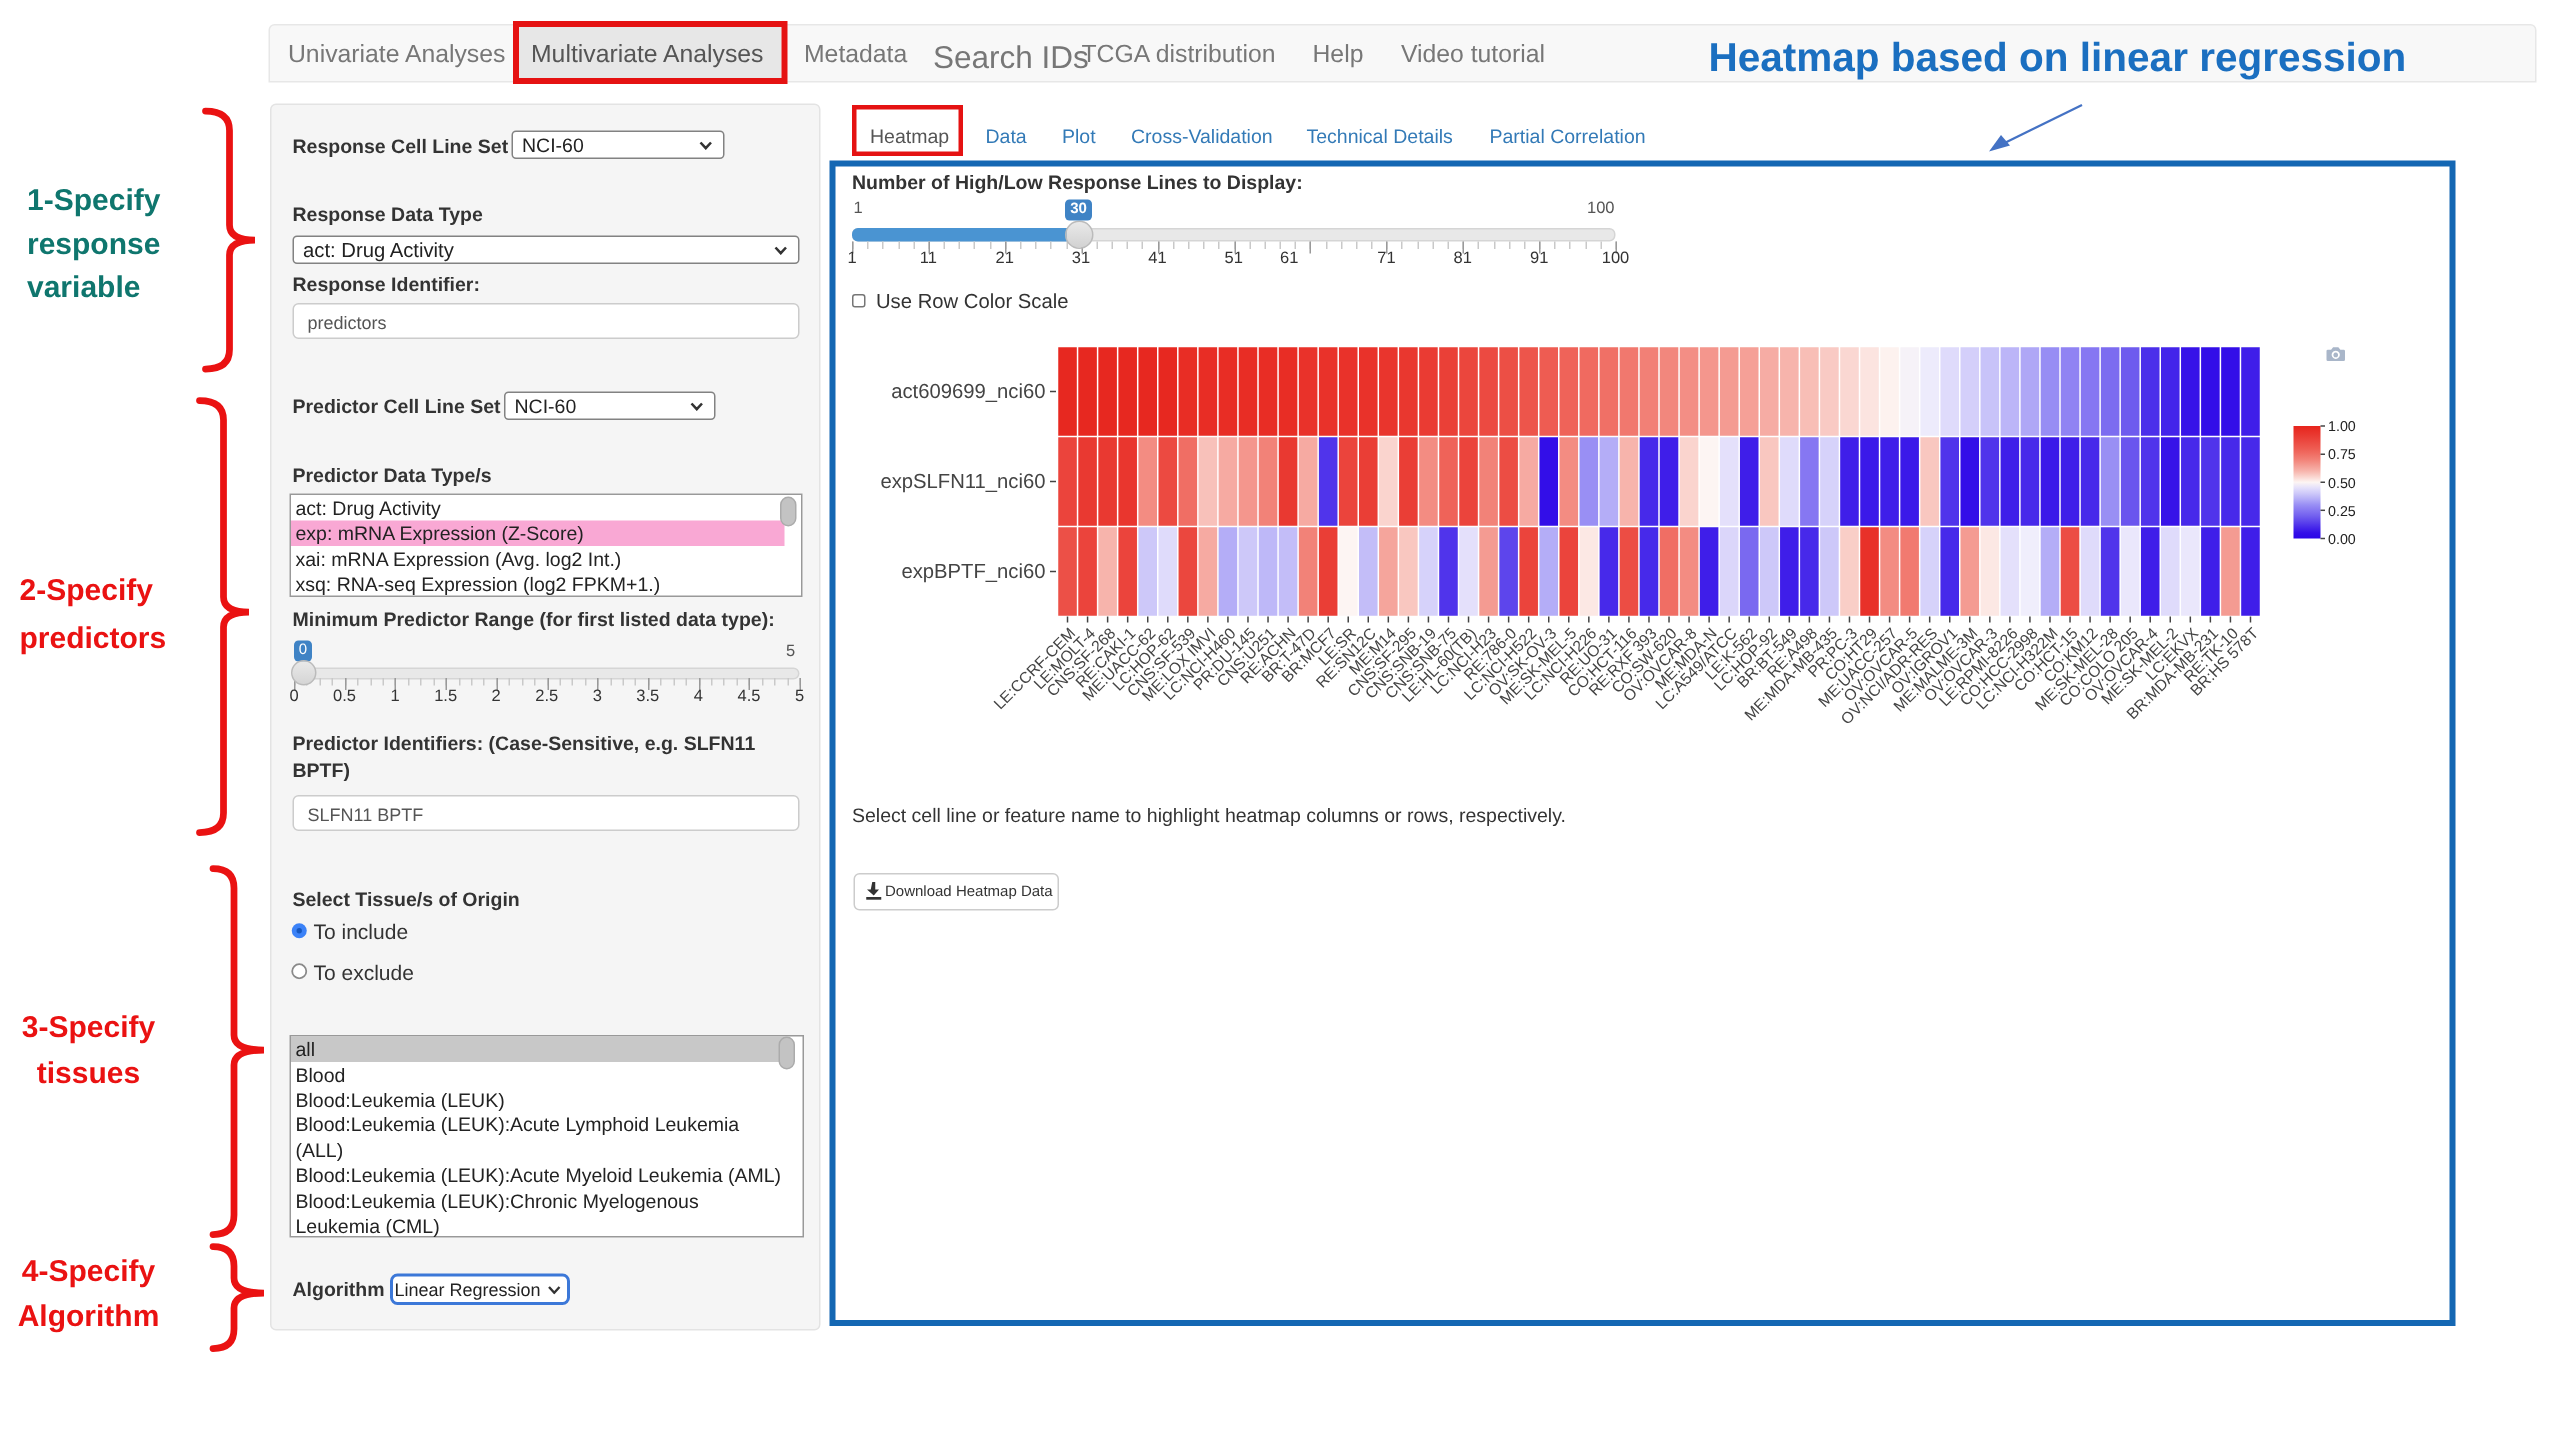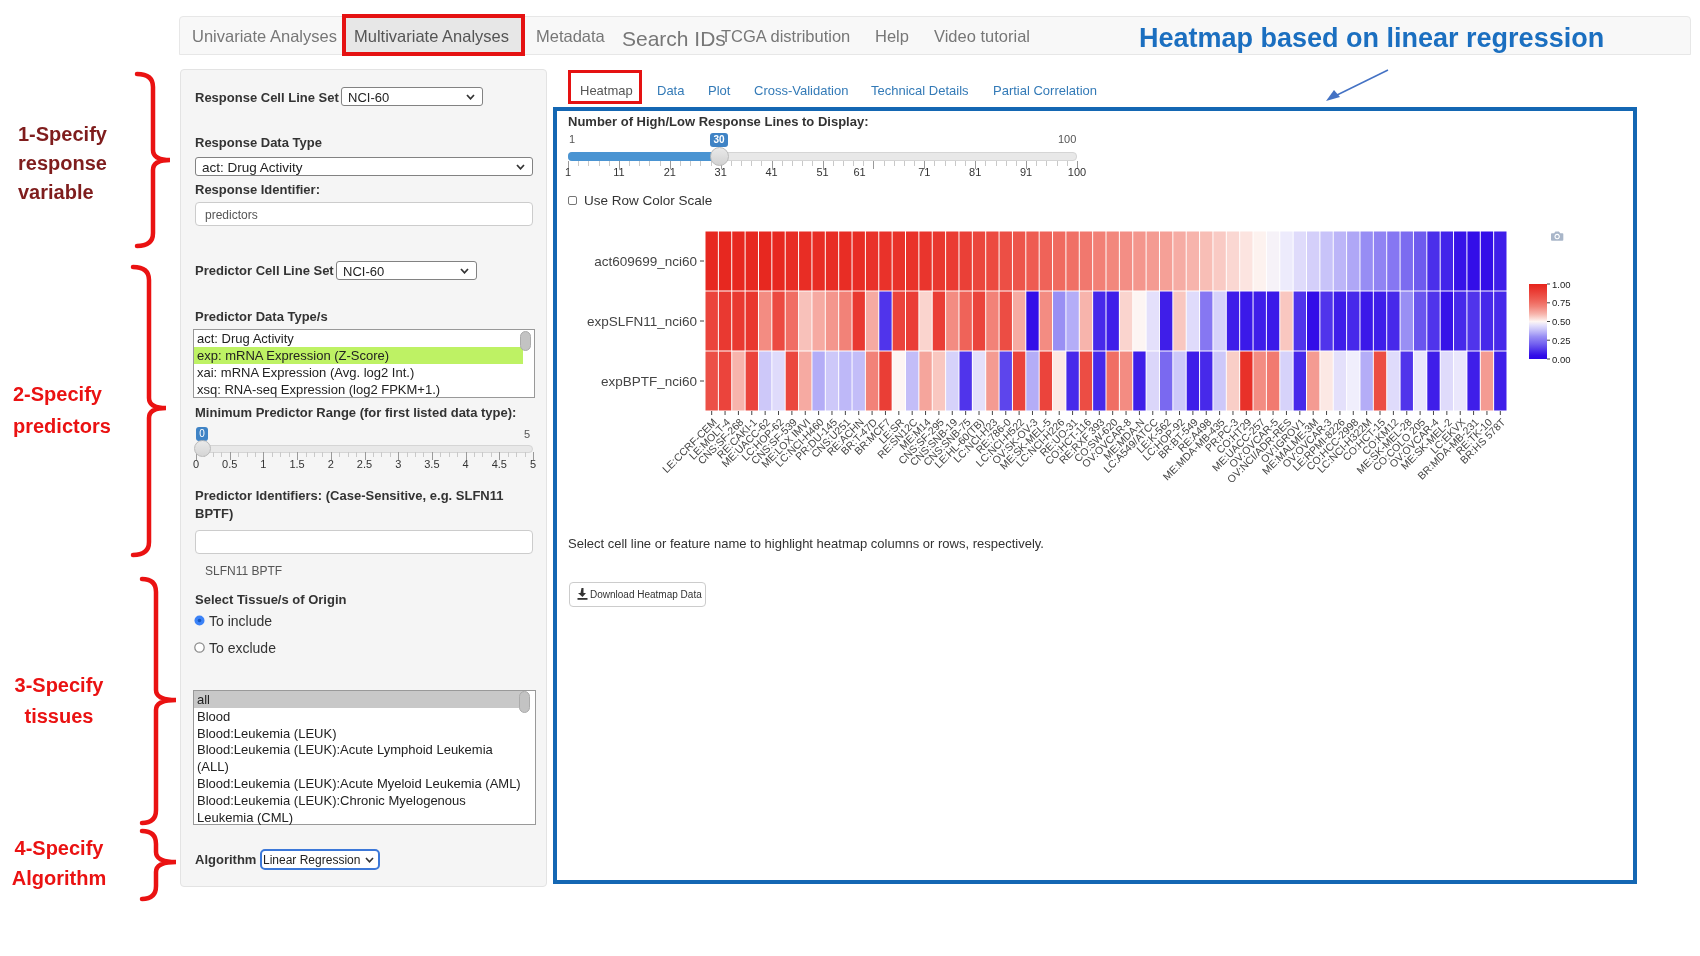--- a/index.html
+++ b/index.html
@@ -38,21 +38,21 @@
 <div class="lbl" style="left:195px;top:263px">Predictor Cell Line Set</div>
 <div style="position:absolute;left:336px;top:261px;width:141px;height:19px;background:#fff;border:1.5px solid #828282;border-radius:3px;box-sizing:border-box;">
     <span style="position:absolute;left:6px;top:50%;transform:translateY(-50%);font-size:13px;color:#222;white-space:nowrap">NCI-60</span>
     <svg width="9" height="6" viewBox="0 0 9 6" style="position:absolute;right:7px;top:50%;transform:translateY(-50%)">
       <path d="M1,1 L4.5,4.8 L8,1" fill="none" stroke="#333" stroke-width="1.7"></path>
     </svg>
   </div>
 <div class="lbl" style="left:195px;top:309px">Predictor Data Type/s</div>
 <div style="position:absolute;left:193px;top:329px;width:342px;height:69px;background:#fff;border:1px solid #999"></div>
 <div style="position:absolute;left:194px;top:330px;width:329px;height:17px;font-size:13px;color:#222;padding-left:3px;line-height:17px;white-space:nowrap;overflow:hidden">act: Drug Activity</div>
-<div style="position:absolute;left:194px;top:347px;width:329px;height:17px;background:#bef264;font-size:13px;color:#222;padding-left:3px;line-height:17px;white-space:nowrap;overflow:hidden">exp: mRNA Expression (Z-Score)</div>
+<div style="position:absolute;left:194px;top:347px;width:329px;height:17px;background:#f9a8d4;font-size:13px;color:#222;padding-left:3px;line-height:17px;white-space:nowrap;overflow:hidden">exp: mRNA Expression (Z-Score)</div>
 <div style="position:absolute;left:194px;top:364px;width:329px;height:17px;font-size:13px;color:#222;padding-left:3px;line-height:17px;white-space:nowrap;overflow:hidden">xai: mRNA Expression (Avg. log2 Int.)</div>
 <div style="position:absolute;left:194px;top:381px;width:329px;height:17px;font-size:13px;color:#222;padding-left:3px;line-height:17px;white-space:nowrap;overflow:hidden">xsq: RNA-seq Expression (log2 FPKM+1.)</div>
 <div style="position:absolute;left:520px;top:331px;width:11px;height:20px;background:#c3c3c3;border:1px solid #ababab;border-radius:6px"></div>
 <div class="lbl" style="left:195px;top:405px">Minimum Predictor Range (for first listed data type):</div>
 <div style="position:absolute;left:196px;top:427px;width:12px;height:14px;background:#3f83c5;border-radius:3px;color:#fff;font-size:10px;text-align:center;line-height:14px">0</div>
 <div style="position:absolute;left:524px;top:428px;font-size:11px;color:#555">5</div>
 <div style="position:absolute;left:196px;top:445px;width:337px;height:8px;background:#e8e8e8;border:1px solid #d5d5d5;border-radius:4px"></div>
 <div style="position:absolute;left:196.00px;top:452px;width:1px;height:5px;background:#c9c9c9"></div>
 <div style="position:absolute;left:204.43px;top:452px;width:1px;height:5px;background:#c9c9c9"></div>
 <div style="position:absolute;left:212.85px;top:452px;width:1px;height:5px;background:#c9c9c9"></div>
@@ -113,21 +113,21 @@
 <div style="position:absolute;left:344.5px;top:458px;width:40px;text-align:center;font-size:11px;color:#333">2.5</div>
 <div style="position:absolute;left:378.2px;top:458px;width:40px;text-align:center;font-size:11px;color:#333">3</div>
 <div style="position:absolute;left:411.9px;top:458px;width:40px;text-align:center;font-size:11px;color:#333">3.5</div>
 <div style="position:absolute;left:445.6px;top:458px;width:40px;text-align:center;font-size:11px;color:#333">4</div>
 <div style="position:absolute;left:479.3px;top:458px;width:40px;text-align:center;font-size:11px;color:#333">4.5</div>
 <div style="position:absolute;left:513.0px;top:458px;width:40px;text-align:center;font-size:11px;color:#333">5</div>
 <div style="position:absolute;left:194px;top:440px;width:17px;height:17px;background:linear-gradient(#e9e9e9,#d5d5d5);border:1px solid #bbb;border-radius:50%"></div>
 <div class="lbl" style="left:195px;top:488px">Predictor Identifiers: (Case-Sensitive, e.g. SLFN11</div>
 <div class="lbl" style="left:195px;top:506px">BPTF)</div>
 <div style="position:absolute;left:195px;top:530px;width:338px;height:24px;background:#fff;border:1px solid #ccc;border-radius:4px"></div>
-<div style="position:absolute;left:205px;top:564px;font-size:12px;color:#555">SLFN11 BPTF</div>
+<div style="position:absolute;left:205px;top:536px;font-size:12px;color:#555">SLFN11 BPTF</div>
 <div class="lbl" style="left:195px;top:592px">Select Tissue/s of Origin</div>
 <svg width="11" height="11" style="position:absolute;left:194px;top:615px">
     <circle cx="5.5" cy="5.5" r="5" fill="#3b82f7"></circle>
     <circle cx="5.5" cy="5.5" r="1.8" fill="#1557c0"></circle>
   </svg>
 <div style="position:absolute;left:209px;top:613px;font-size:14px;color:#333">To include</div>
 <svg width="11" height="11" style="position:absolute;left:194px;top:642px">
     <circle cx="5.5" cy="5.5" r="4.7" fill="#fff" stroke="#8a8a8a" stroke-width="1.2"></circle>
   </svg>
 <div style="position:absolute;left:209px;top:640px;font-size:14px;color:#333">To exclude</div>
@@ -584,21 +584,21 @@
       <path d="M3.5,2.5 L5,0.5 L9,0.5 L10.5,2.5 L13,2.5 Q14,2.5 14,3.5 L14,10 Q14,11 13,11 L1,11 Q0,11 0,10 L0,3.5 Q0,2.5 1,2.5 Z M7,3.2 A3.1,3.1 0 1,0 7.01,3.2 Z M7,4.6 A1.8,1.8 0 1,1 6.99,4.6 Z" fill-rule="evenodd"></path>
     </g>
 </svg>
 <div style="position:absolute;left:568px;top:536px;font-size:13px;color:#333">Select cell line or feature name to highlight heatmap columns or rows, respectively.</div>
 <div style="position:absolute;left:569px;top:582px;width:137px;height:25px;background:#fff;border:1px solid #ccc;border-radius:4px"></div>
 <svg width="11" height="12" viewBox="0 0 11 12" style="position:absolute;left:577px;top:588px" fill="#333">
     <path d="M4.5,0 h2 v5 h2.5 L5.5,9 L1,5 h2.5 Z"></path>
     <rect x="0.5" y="10" width="10" height="1.8"></rect>
   </svg>
 <div style="position:absolute;left:590px;top:589px;font-size:10px;color:#333;white-space:nowrap">Download Heatmap Data</div>
-<div style="position:absolute;left:18px;top:119.5px;font-size:20px;font-weight:bold;color:#7f1d1d;line-height:29px">1-Specify<br>response<br>variable</div>
+<div style="position:absolute;left:18px;top:119.5px;font-size:20px;font-weight:bold;color:#0f766e;line-height:29px">1-Specify<br>response<br>variable</div>
 <div style="position:absolute;left:13px;top:378px;font-size:20px;font-weight:bold;color:#ea1212;line-height:32px">2-Specify<br>predictors</div>
 <div style="position:absolute;left:0px;top:670px;width:118px;text-align:center;font-size:20px;font-weight:bold;color:#ea1212;line-height:31px">3-Specify<br>tissues</div>
 <div style="position:absolute;left:0px;top:833px;width:118px;text-align:center;font-size:20px;font-weight:bold;color:#ea1212;line-height:30px">4-Specify<br>Algorithm</div>
 <svg width="1700" height="956" viewBox="0 0 1700 956" style="position:absolute;left:0;top:0;pointer-events:none">
     <path d="M137,74 Q153,74 153,87 L153,150 Q153,160 170,160 Q153,160 153,170 L153,233 Q153,246 137,246" fill="none" stroke="#ea1212" stroke-width="4.5" stroke-linecap="round"></path>
 <path d="M133,267 Q149,267 149,280 L149,398 Q149,408 166,408 Q149,408 149,418 L149,542 Q149,555 133,555" fill="none" stroke="#ea1212" stroke-width="4.5" stroke-linecap="round"></path>
 <path d="M142,579 Q156,579 156,592 L156,690 Q156,700 176,700 Q156,700 156,710 L156,810 Q156,823 142,823" fill="none" stroke="#ea1212" stroke-width="4.5" stroke-linecap="round"></path>
 <path d="M142,831 Q156,831 156,844 L156,852 Q156,862 176,862 Q156,862 156,872 L156,886 Q156,899 142,899" fill="none" stroke="#ea1212" stroke-width="4.5" stroke-linecap="round"></path>
     <line x1="1388" y1="70" x2="1333" y2="97" stroke="#4472c4" stroke-width="1.5"></line>
     <path d="M1326,101 L1340,97 L1334,90 Z" fill="#4472c4"></path>

